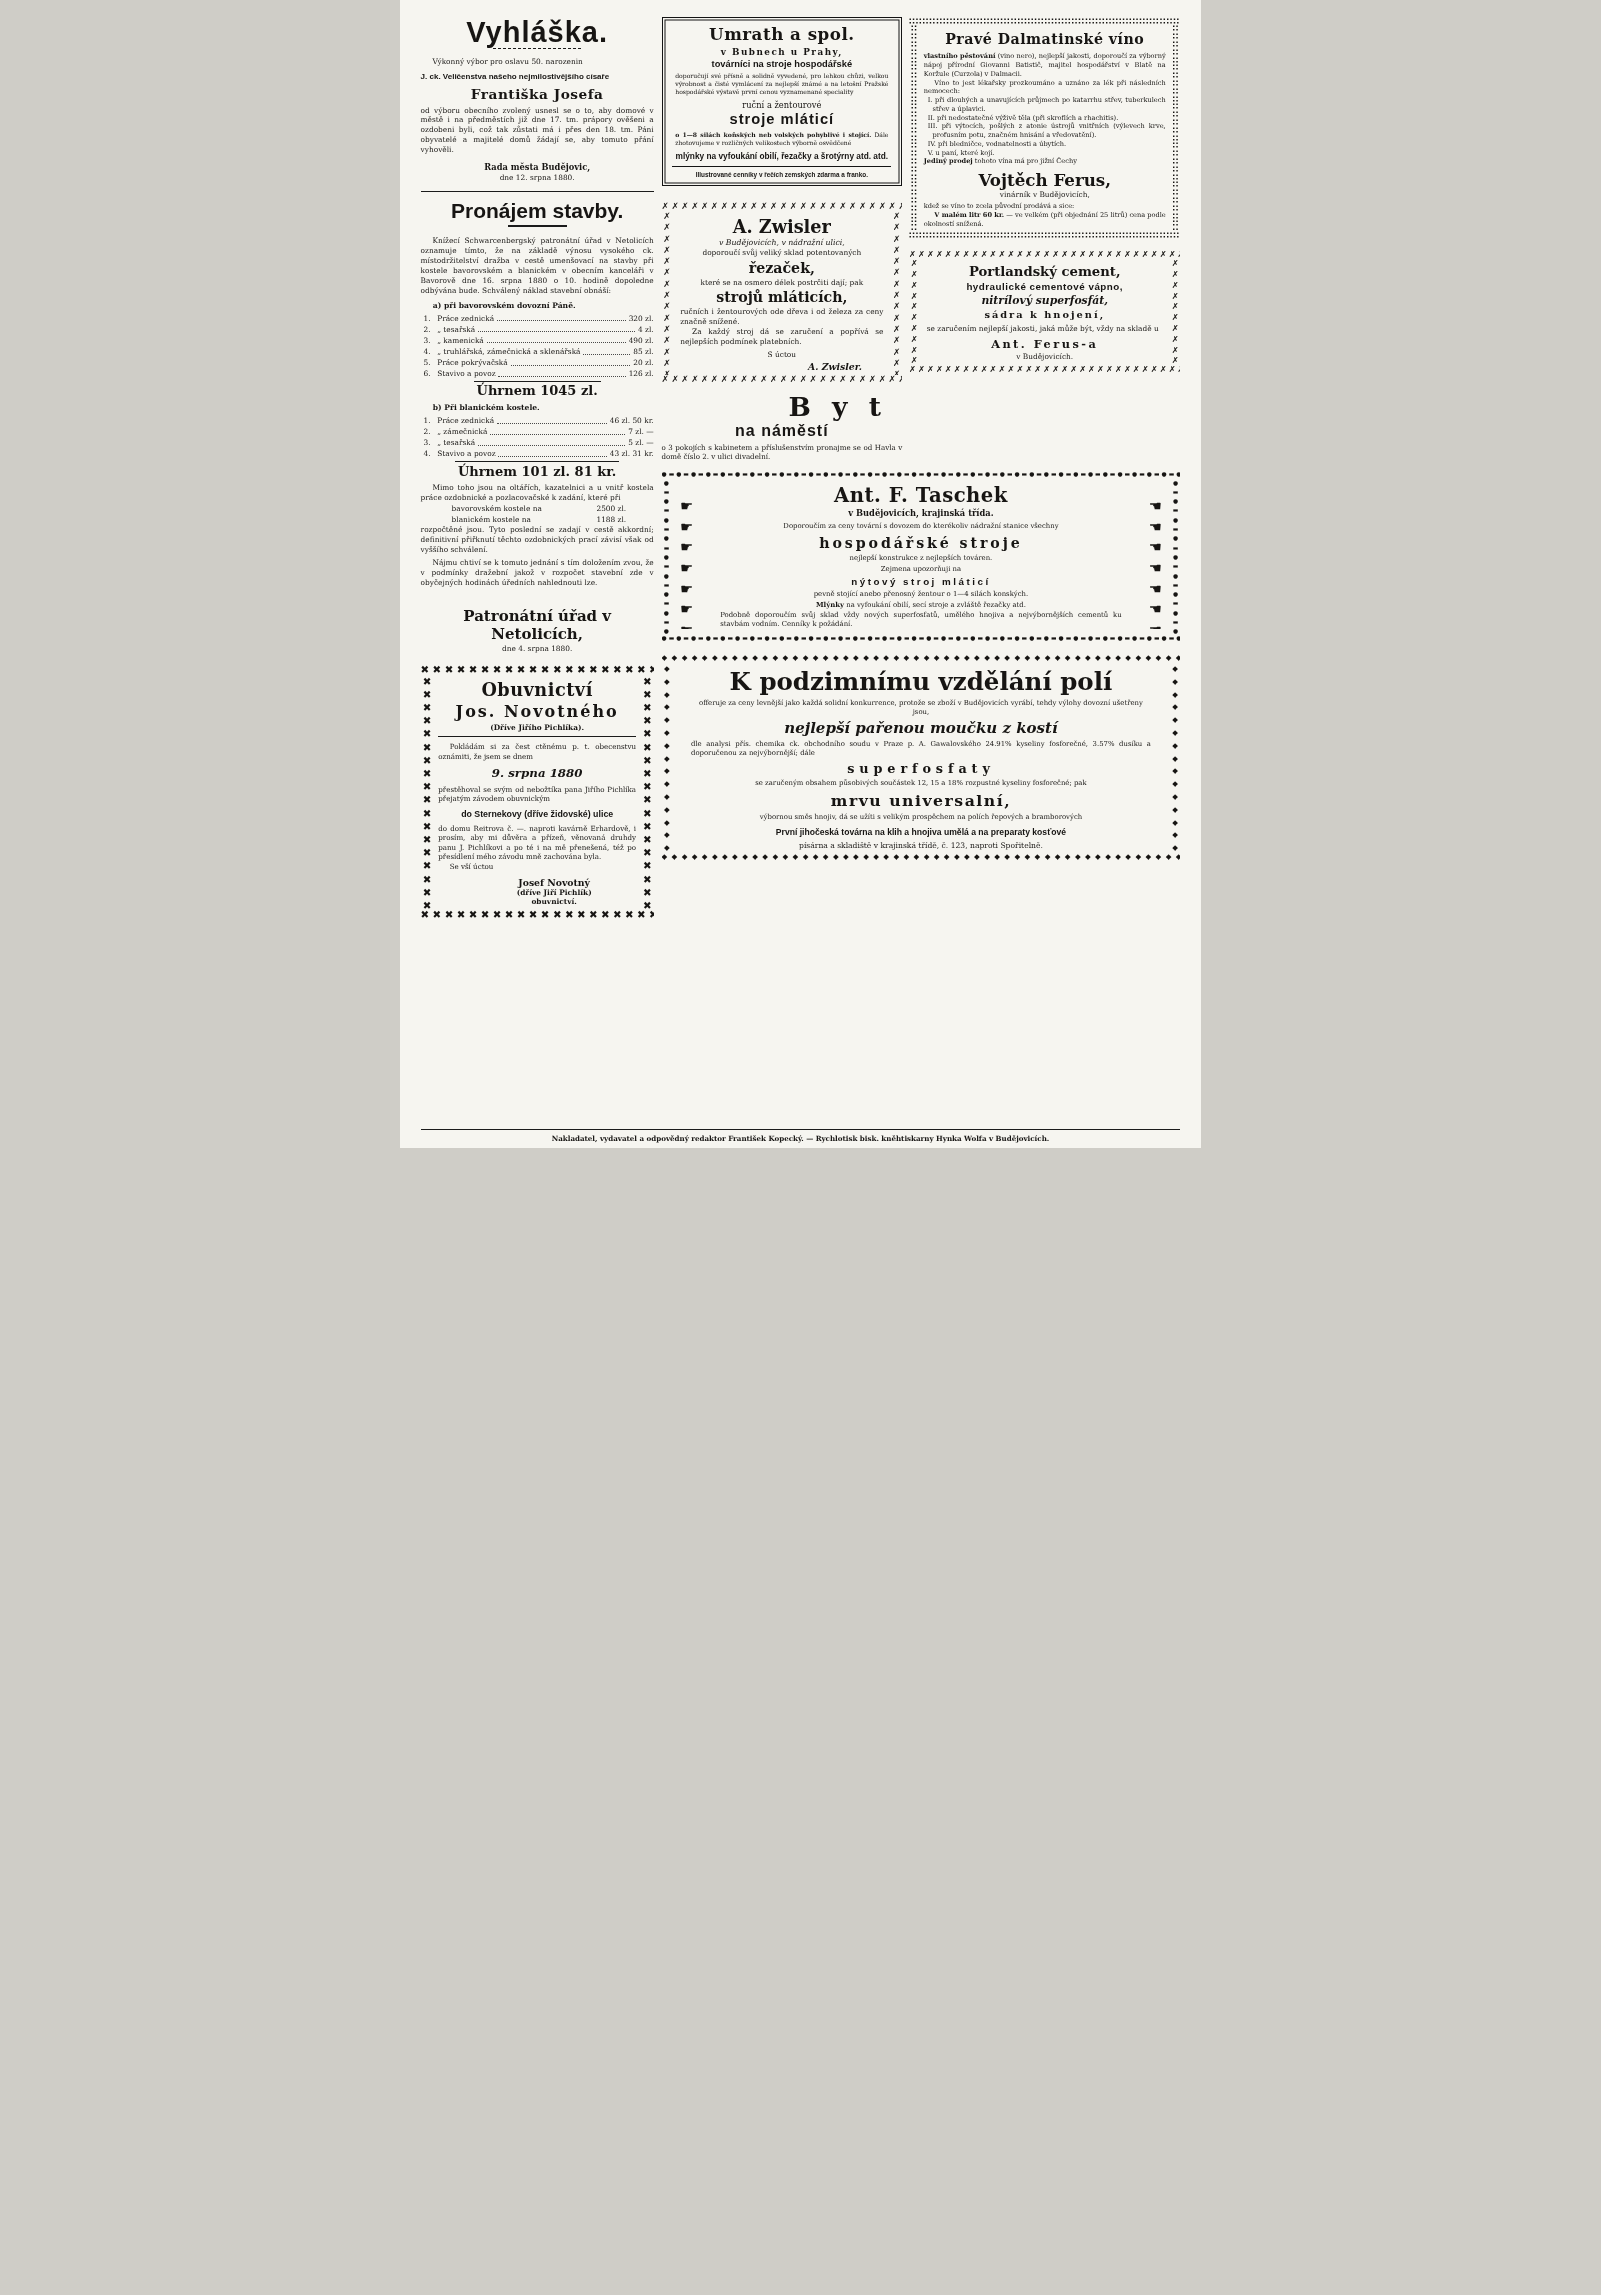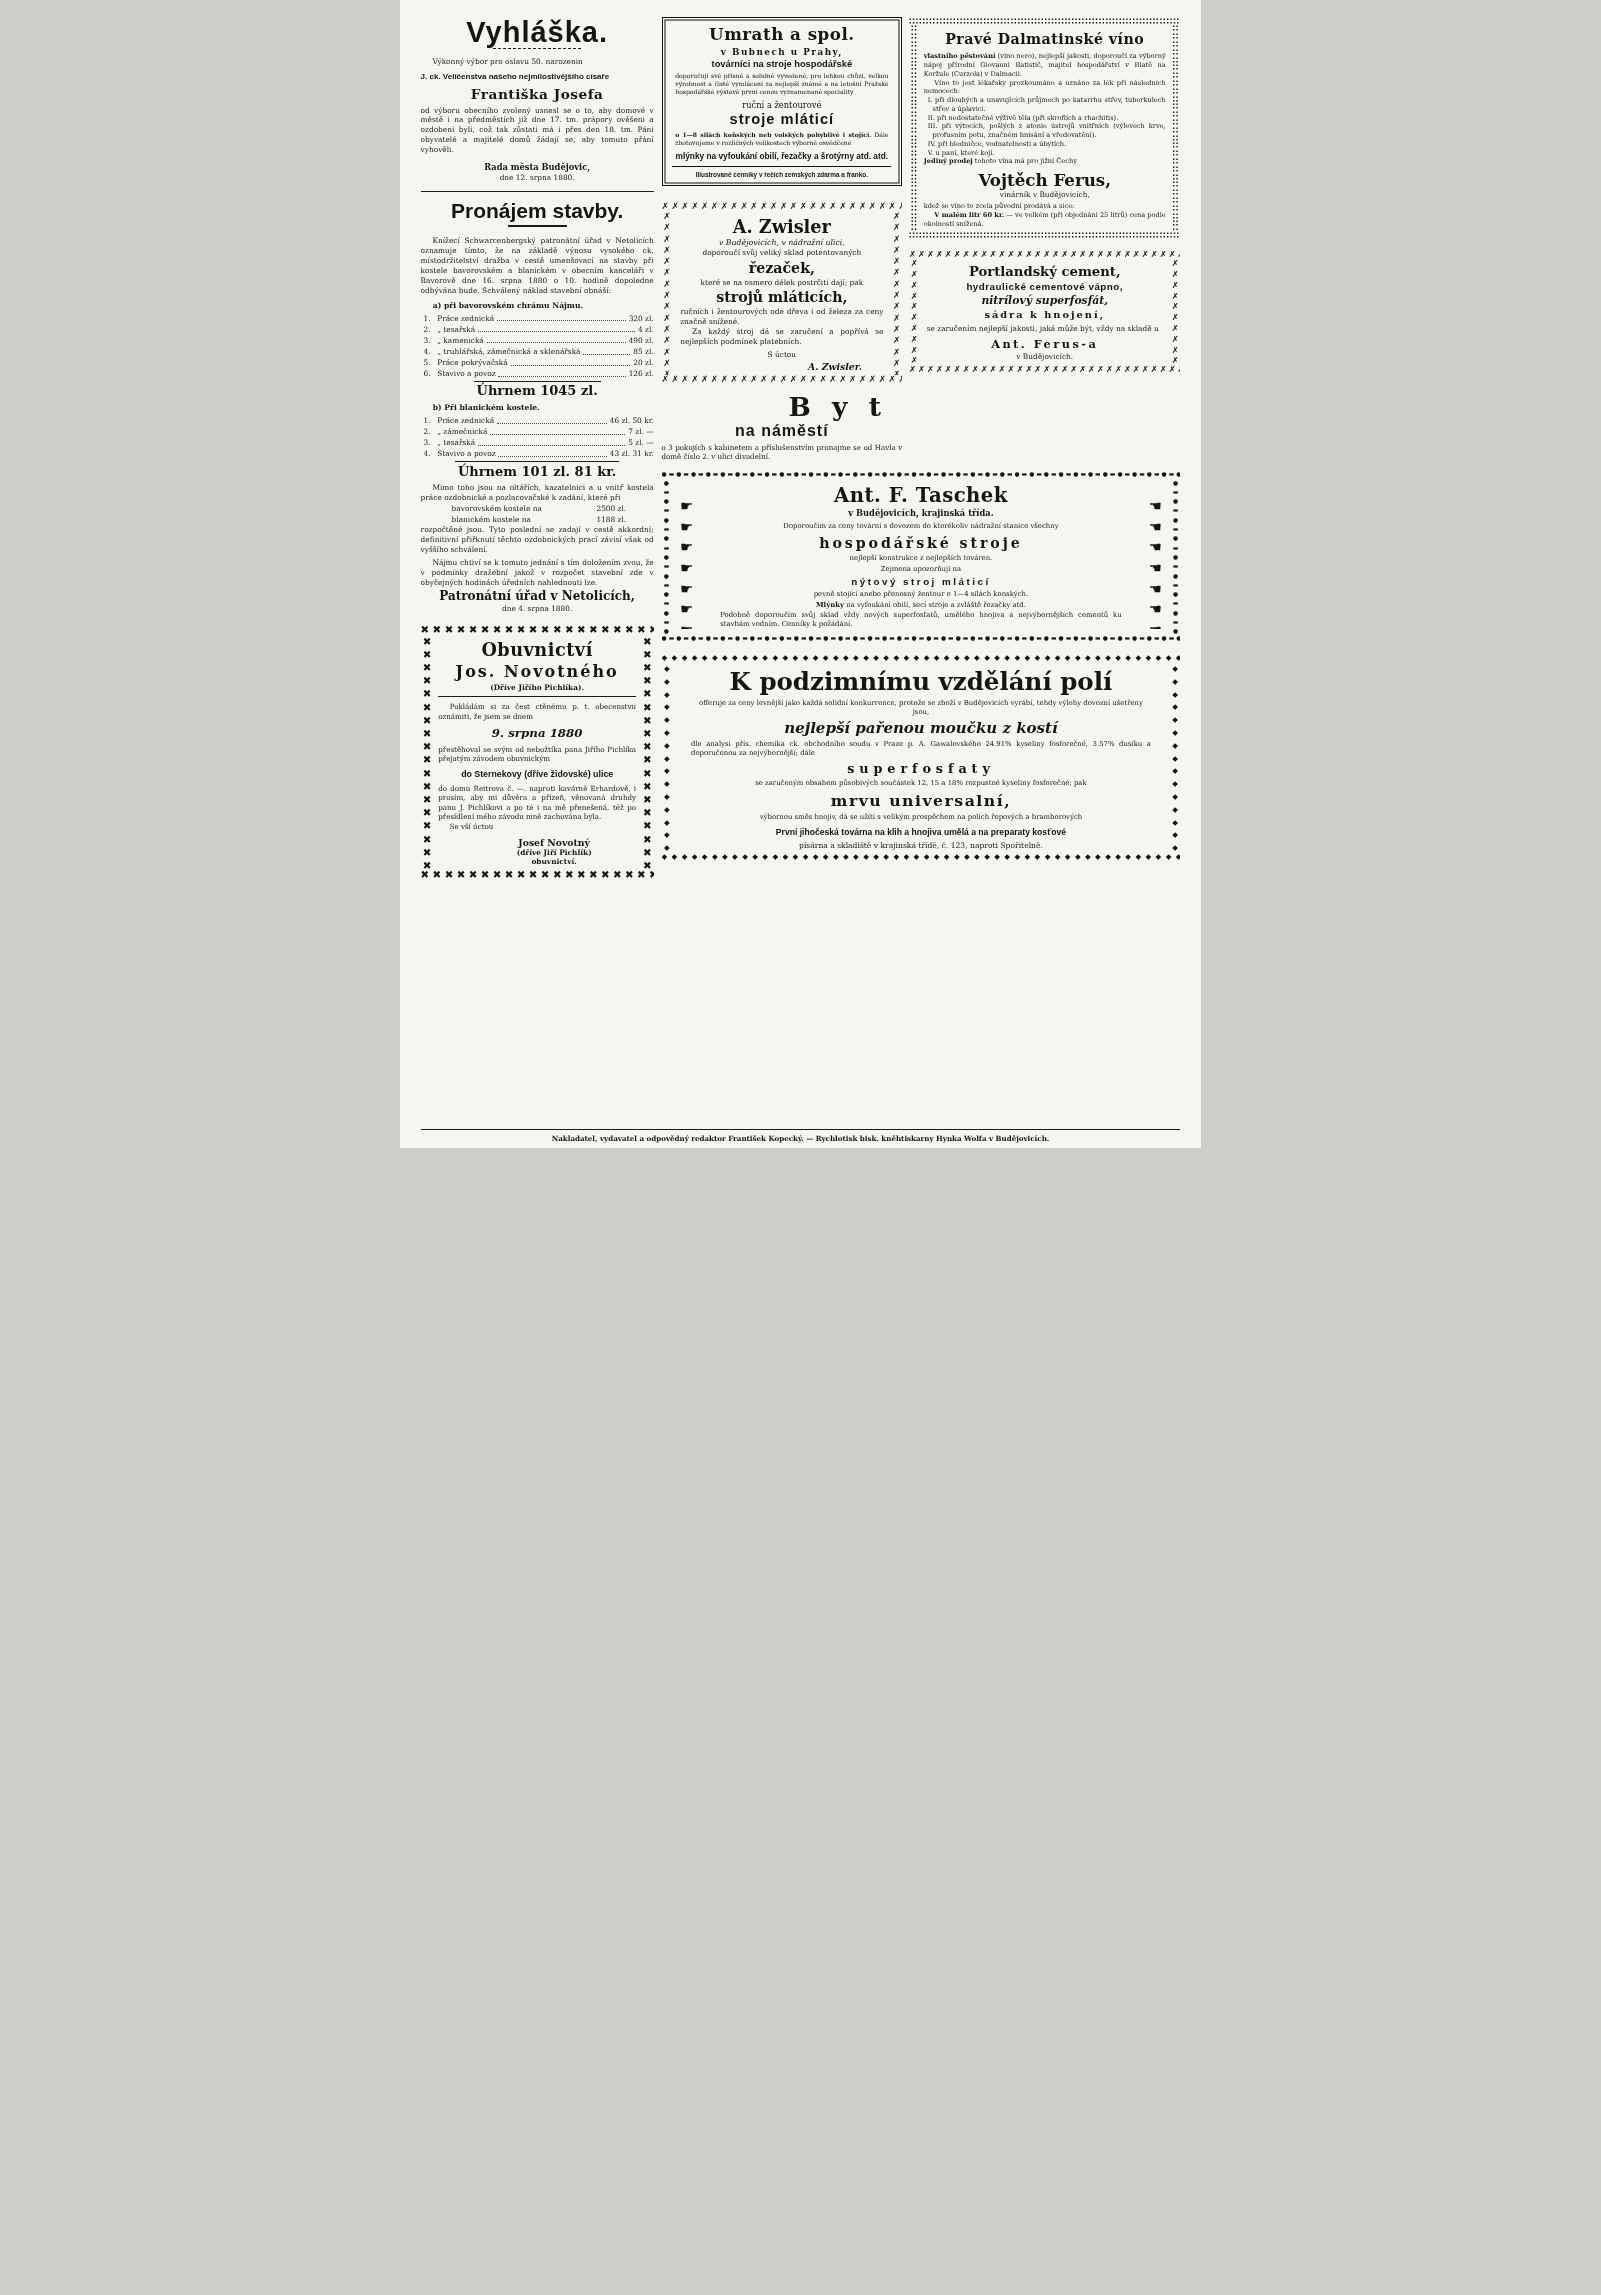--- a/index.html
+++ b/index.html
@@ -30,21 +30,21 @@
   .pron-underline { width:59px; border-bottom:2.5px solid #1b1b1b; margin:2.9px auto 9.8px; height:0; }
   .subhead { font-weight:bold; font-size:7.6px; margin:4.9px 0 2.9px; text-indent:1.6em; }
   .cost-row { display:flex; align-items:flex-end; font-size:7.4px; line-height:1.5; padding-left:2.9px; }
   .cr-n { width:13.7px; flex:none; }
   .cr-label { max-width:66%; }
   .leader { flex:1; border-bottom:1px dotted #4a4a4a; margin:0 2.9px 2.5px; min-width:6.9px; }
   .cr-val { white-space:nowrap; }
   .total-row { text-align:center; font-size:13px; margin:1.5px 0 4.9px; }
   .total-inner { display:inline-block; border-top:0.7px solid #1b1b1b; padding:1.5px 2.9px 0; font-weight:bold; }
   .cost-line { display:flex; justify-content:space-between; font-size:7.4px; padding:0 27.5px 0 31px; line-height:1.5; }
-  .pat-sig { font-weight:bold; font-size:12px; text-align:center; margin-top:1px; }
+  .pat-sig { font-weight:bold; font-size:15px; text-align:center; margin-top:19px; }
   .mb6 { margin-bottom:2.9px; }
 
   
   .frame { position:relative; }
   .frame .inner { position:relative; z-index:1; }
   .orn { position:absolute; overflow:hidden; font-family:"DejaVu Sans", sans-serif; color:#171513; }
   .orn.top, .orn.bottom { left:0; right:0; white-space:nowrap; text-align:center; }
   .orn.top { top:0; } .orn.bottom { bottom:0; }
   .orn.left, .orn.right { word-break:break-all; text-align:center; line-height:1; }
   .orn.left { left:0; } .orn.right { right:0; }
@@ -188,21 +188,21 @@
         <p class="sig-date">dne 12. srpna 1880.</p>
       </section>
 
       <hr class="col-rule">
 
       <section>
         <h2 class="pron-title">Pronájem stavby.</h2>
         <div class="pron-underline"></div>
         <p class="body ind mb6">Knížecí Schwarcenbergský patronátní úřad v Netolicích oznamuje tímto, že na základě výnosu vysokého ck. místodržitelství dražba v cestě umenšovací na stavby při kostele bavorovském a blanickém v obecním kanceláři v Bavorově dne 16. srpna 1880 o 10. hodině dopoledne odbývána bude. Schválený náklad stavební obnáší:</p>
 
-        <p class="subhead">a) při bavorovském chrámu Nájmu.</p>
+        <p class="subhead">a) při bavorovském dovozní Páně.</p>
 
         <div class="cost-row">
           <span class="cr-n">1.</span>
           <span class="cr-label">Práce zednická</span>
           <span class="leader"></span>
           <span class="cr-val">320 zl.</span>
         </div>
         <div class="cost-row">
           <span class="cr-n">2.</span>
           <span class="cr-label">„ tesařská</span>

